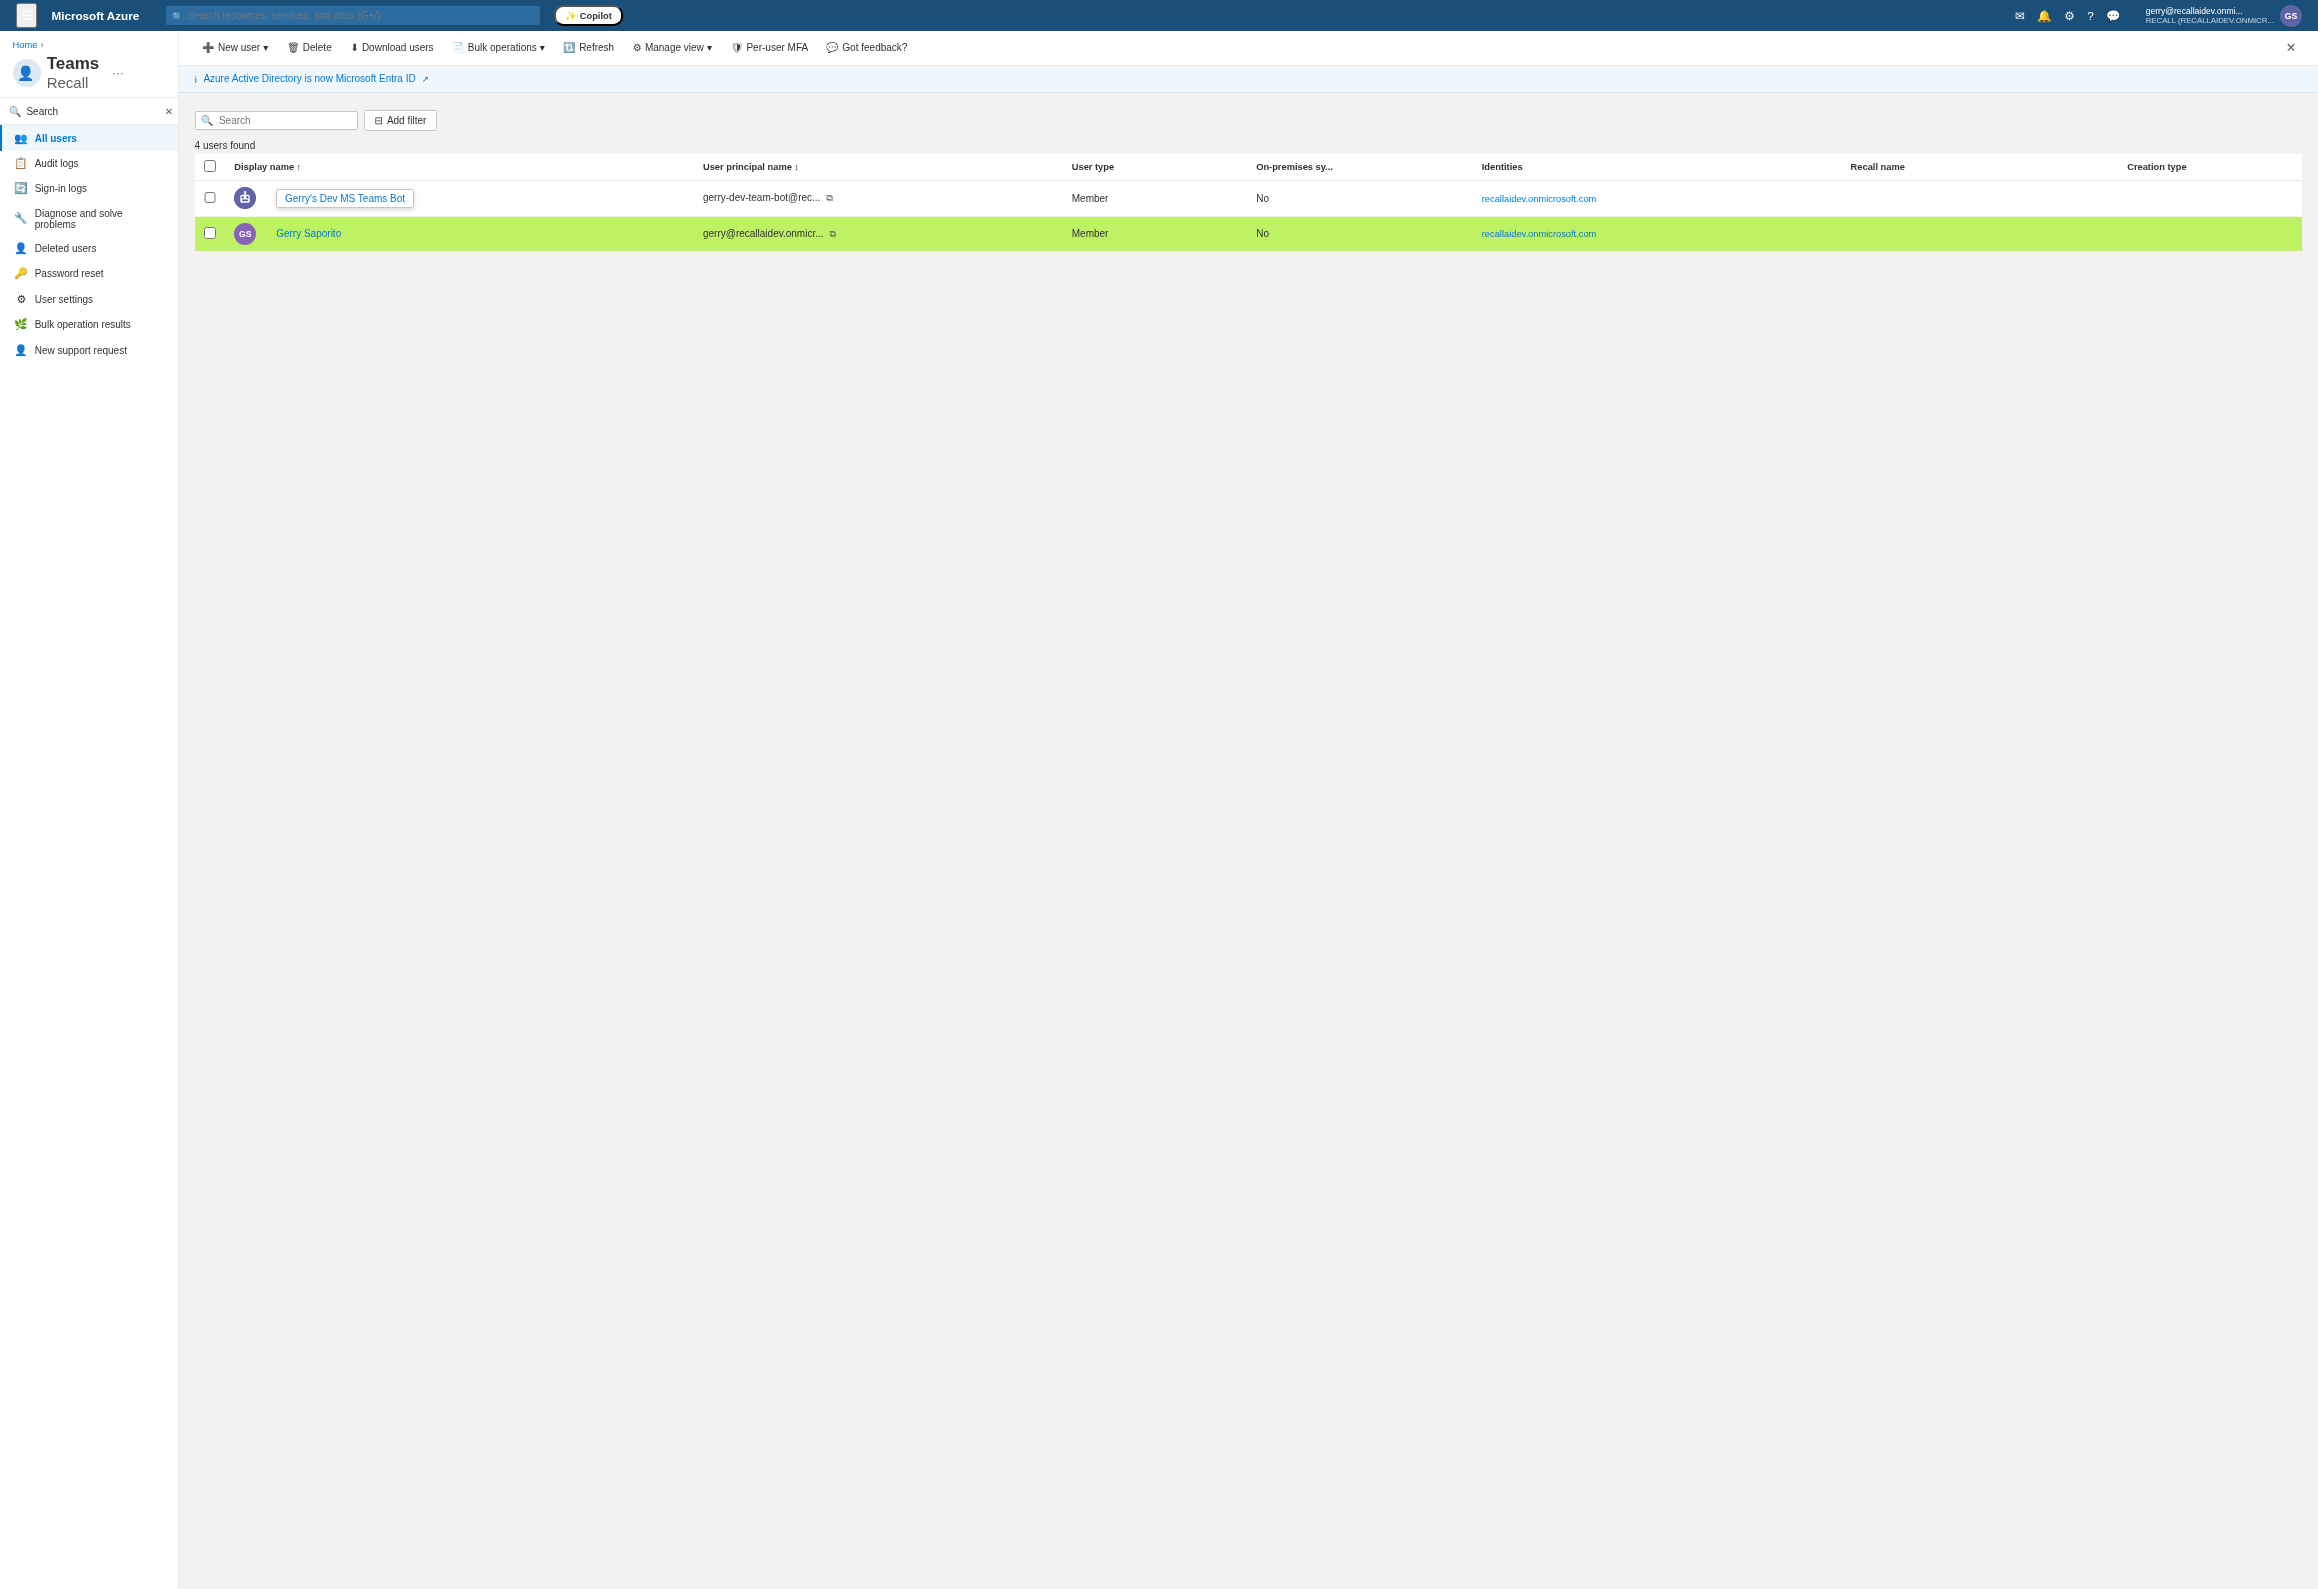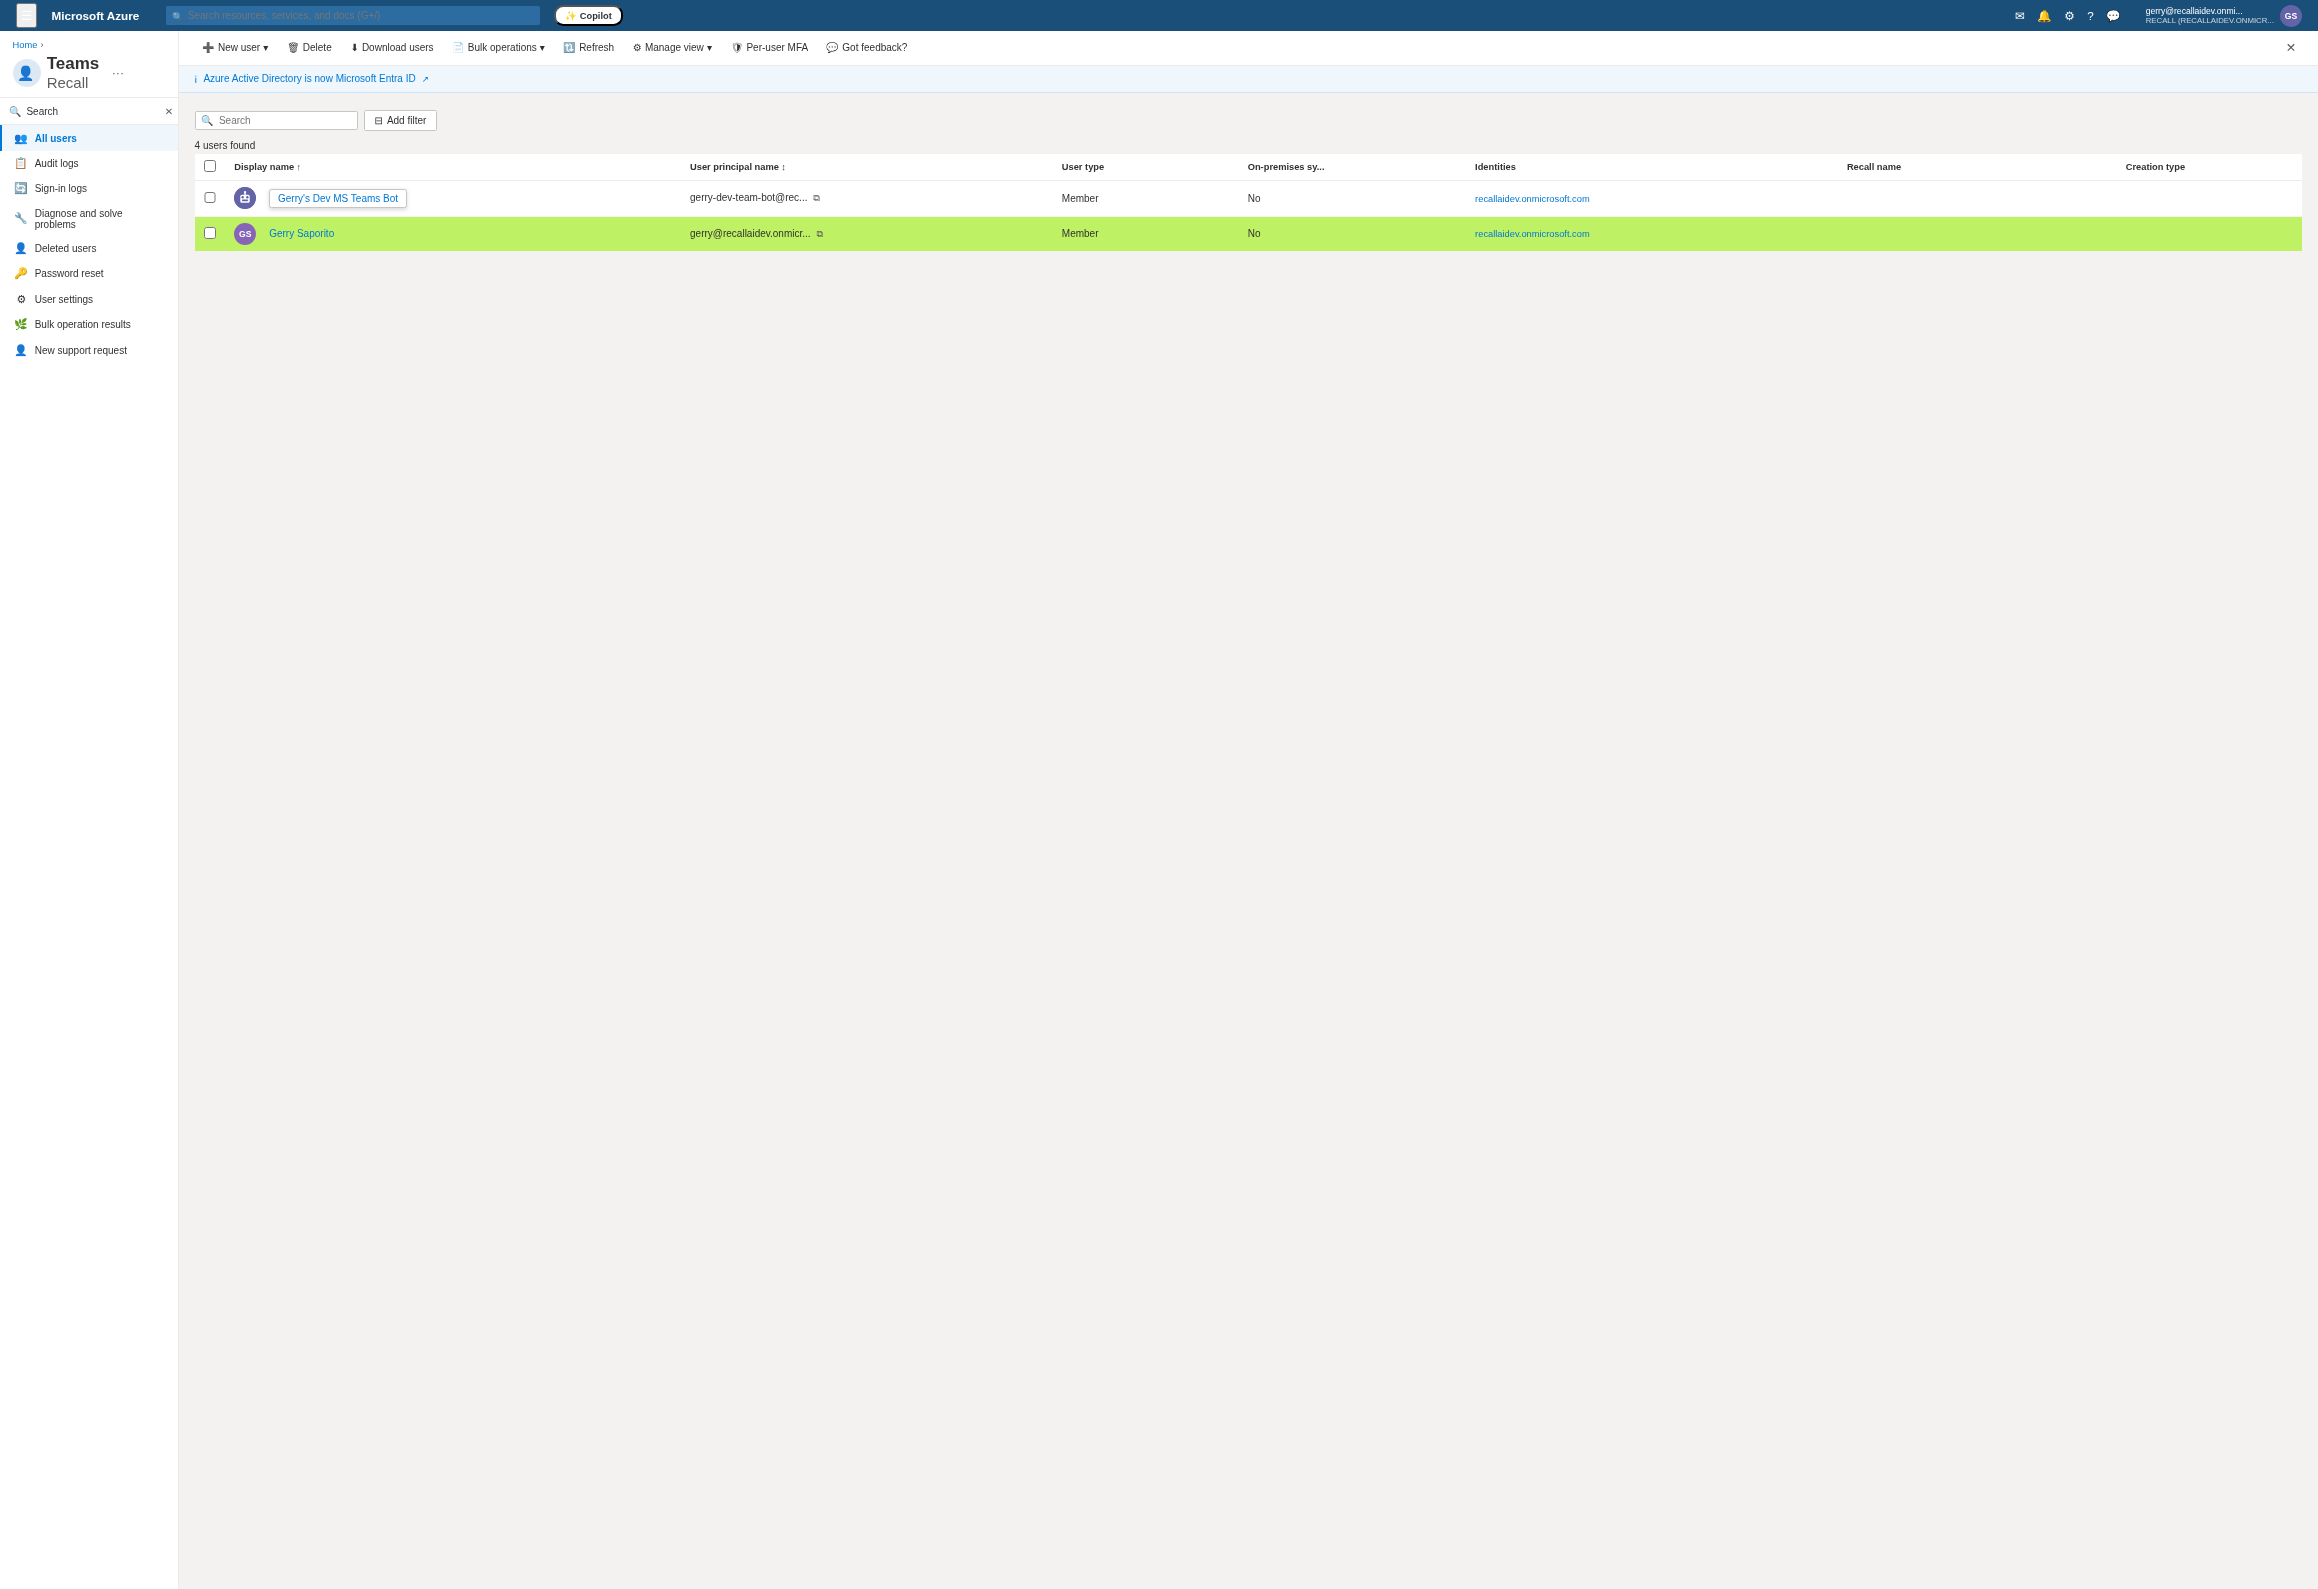--- a/index.html
+++ b/index.html
@@ -353,21 +353,21 @@
     .th-sort {
       display: inline-flex;
       align-items: center;
       gap: 2.3px;
       cursor: pointer;
     }
 
     .user-cell {
       display: flex;
       align-items: center;
-      gap: 13px;
+      gap: 20px;
     }
     .user-avatar {
       width: 22px;
       height: 22px;
       border-radius: 50%;
       flex-shrink: 0;
       display: flex;
       align-items: center;
       justify-content: center;
       font-size: 8.6px;

